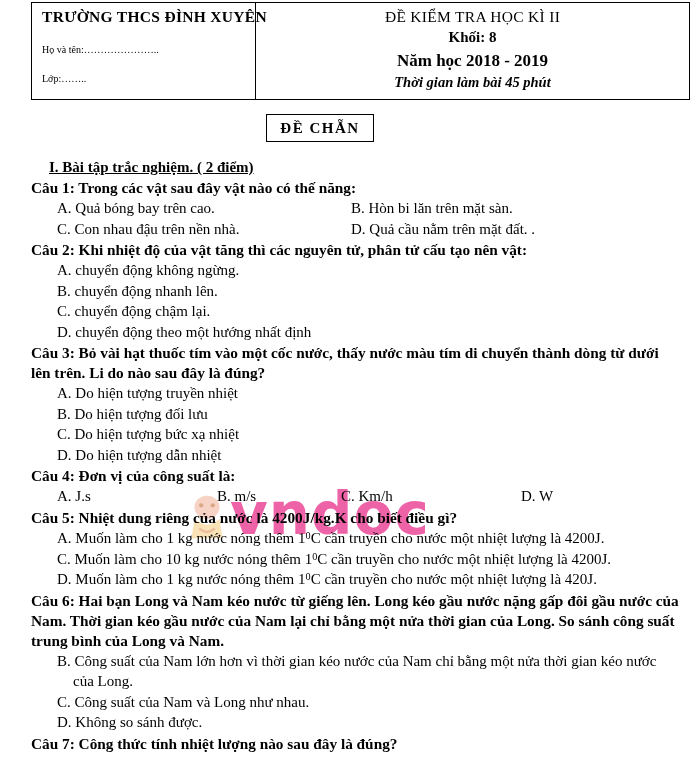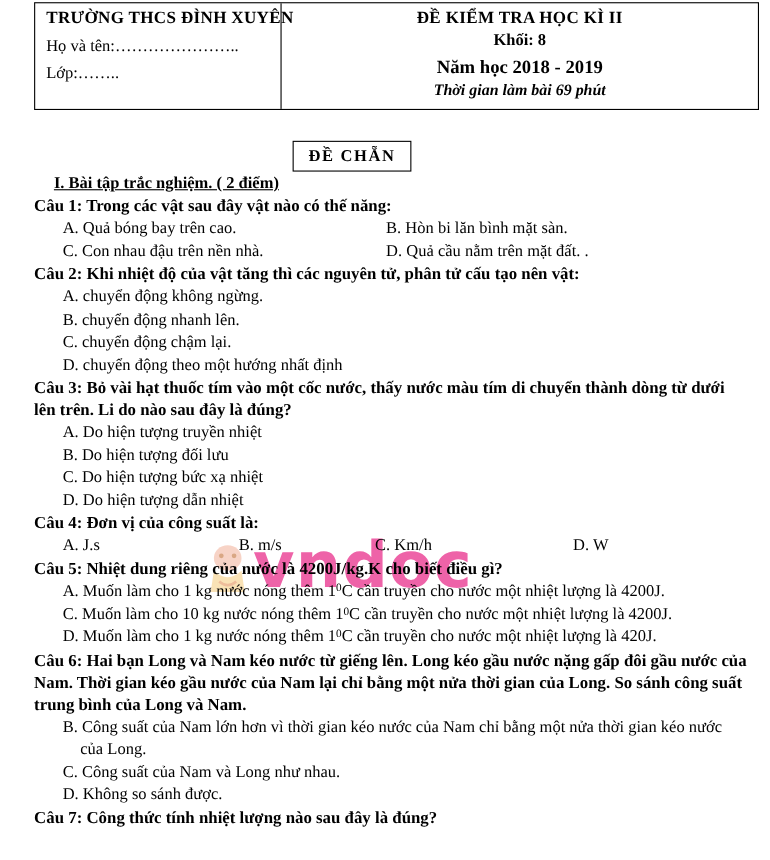--- a/index.html
+++ b/index.html
@@ -70,26 +70,26 @@
     padding: 5px 0 0 0;
     text-align: center;
   }
   .school-name {
     font-weight: bold;
     font-size: 15.5px;
     letter-spacing: 0.3px;
     white-space: nowrap;
   }
   .field-line {
-    font-size: 15px;
-    margin-top: 8px;
+    font-size: 10px;
+    margin-top: 18px;
     white-space: nowrap;
   }
   .exam-title {
-    font-weight: bold;
+    font-weight: normal;
     font-size: 15.5px;
     letter-spacing: 0.3px;
   }
   .exam-subject {
     font-weight: bold;
     font-size: 15.5px;
     margin-top: 3px;
   }
   .exam-grade {
     font-weight: bold;
@@ -105,21 +105,21 @@
     font-weight: bold;
     font-style: italic;
     font-size: 14.5px;
     margin-top: 3px;
   }
 
   
   #code-box {
     position: absolute;
     left: 266px;
-    top: 128px;
+    top: 114px;
     width: 108px;
     height: 28px;
     border: 1.5px solid #000;
     box-sizing: border-box;
     display: flex;
     align-items: center;
     justify-content: center;
     font-weight: bold;
     font-size: 15px;
     letter-spacing: 1.5px;
@@ -208,37 +208,37 @@
 <div id="header-table">
   <div id="header-left">
     <div class="school-name">TRƯỜNG THCS ĐÌNH XUYÊN</div>
     <div class="field-line">Họ và tên:…………………..</div>
     <div class="field-line">Lớp:……..</div>
   </div>
   <div id="header-right">
     <div class="exam-title">ĐỀ KIỂM TRA HỌC KÌ II</div>
     <div class="exam-grade">Khối: 8</div>
     <div class="exam-year">Năm học  2018 - 2019</div>
-    <div class="exam-duration">Thời gian làm bài 69 phút</div>
+    <div class="exam-duration">Thời gian làm bài 45 phút</div>
   </div>
 </div>
 
 <div id="code-box">
   <span>ĐỀ CHẴN</span>
 </div>
 
 <div id="content">
   <div class="section-heading">I. Bài tập trắc nghiệm. ( 2 điểm)</div>
   <div id="questions">
       <div>
         <div class="question"><span>Câu 1: </span><span>Trong các vật sau đây vật nào có thế năng:</span></div>
         <div class="opt-list">
           <div class="opt-row2">
             <span>A. Quả bóng bay trên cao.</span>
-            <span>B. Hòn bi lăn bình mặt sàn.</span>
+            <span>B. Hòn bi lăn trên mặt sàn.</span>
           </div>
           <div class="opt-row2">
             <span>C. Con nhau đậu trên nền nhà.</span>
             <span>D. Quả cầu nằm trên mặt đất. .</span>
           </div>
         </div>
       </div>
       <div>
         <div class="question"><span>Câu 2: </span><span>Khi nhiệt độ của vật tăng thì các nguyên tử, phân tử cấu tạo nên vật:</span></div>
         <div class="opt-list">

